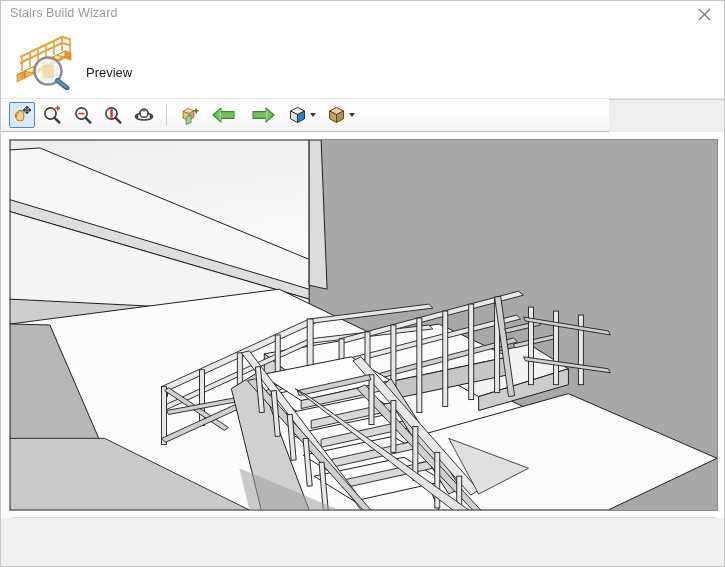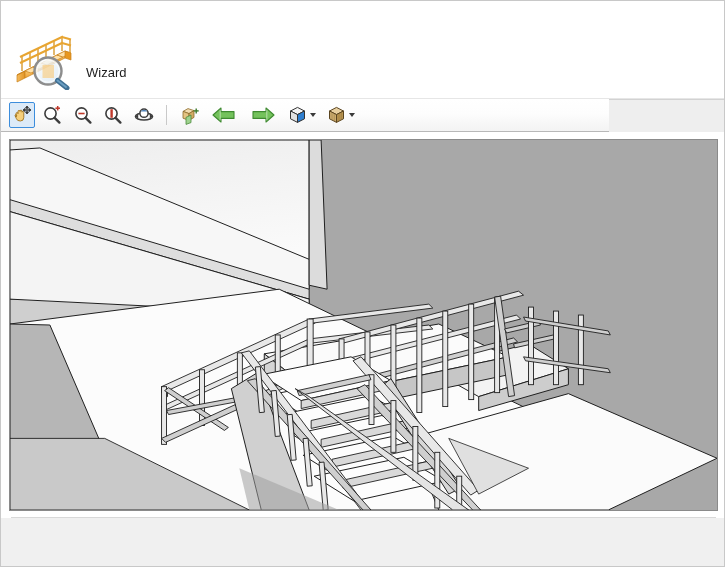--- a/index.html
+++ b/index.html
@@ -130,20 +130,29 @@
     position: absolute; left: 0; top: 517px;
     width: 725px; height: 49px;
     background: #f0f0f0;
   }
 </style>
 </head>
 <body>
 
 <div id="app">
 
+  <div id="titlebar">
+    <div id="title-text">Stairs Build Wizard</div>
+    <div id="close-btn">
+      <svg width="13" height="13" viewBox="0 0 13 13">
+        <line x1="1" y1="1" x2="12" y2="12" stroke="#6d6d6d" stroke-width="1.1"></line>
+        <line x1="12" y1="1" x2="1" y2="12" stroke="#6d6d6d" stroke-width="1.1"></line>
+      </svg>
+    </div>
+  </div>
 
   <div id="header">
     <div id="wizard-icon">
       <svg width="66" height="55" viewBox="0 0 66 55">
         <defs>
           <linearGradient id="goldg" x1="0" y1="0" x2="0" y2="1">
             <stop offset="0%" stop-color="#ffd98a"></stop>
             <stop offset="100%" stop-color="#eda135"></stop>
           </linearGradient>
           <linearGradient id="goldg2" x1="0" y1="0" x2="1" y2="0">
@@ -190,21 +199,21 @@
           <line x1="49" y1="8" x2="58" y2="10.5"></line>
         </g>
 
         <circle cx="35" cy="36" r="13.5" fill="url(#glassg)" stroke="#8d8d8d" stroke-width="2.4"></circle>
         <circle cx="35" cy="36" r="11.2" fill="none" stroke="#ffffff" stroke-width="1" opacity="0.75"></circle>
         <path d="M29.5 30 L41 30 L41 43 L29.5 43 Z" fill="#fbc56a" opacity="0.55"></path>
         <line x1="44.5" y1="45.5" x2="54" y2="53" stroke="#3f6f93" stroke-width="5" stroke-linecap="round"></line>
         <line x1="44.5" y1="45.5" x2="53" y2="52" stroke="#6a9ec2" stroke-width="2" stroke-linecap="round"></line>
       </svg>
     </div>
-    <div id="header-caption">Wizard</div>
+    <div id="header-caption">Preview</div>
   </div>
   <div id="header-sep"></div>
 
   <div id="toolbar">
     <div class="tb-group" style="left:8px;">
 
       
       <div class="tb-btn active">
         <svg width="20" height="20" viewBox="0 0 20 20">
           <path d="M4 12 L4 8.6 Q4 7.6 5 7.6 Q6 7.6 6 8.6 L6 6.4 Q6 5.4 7 5.4 Q8 5.4 8 6.4 L8 6.1 Q8 5.1 9 5.1 Q10 5.1 10 6.1 L10 7.2 Q10 6.4 10.9 6.4 Q11.8 6.4 11.8 7.4 L11.8 12.4 Q11.8 16 8.4 16 Q5 16 4.4 13.6 L3.2 11 Q2.8 10.1 3.6 9.7 Q4.3 9.4 4.7 10.2 Z" fill="#f6cf7a" stroke="#9a6b18" stroke-width="0.85" stroke-linejoin="round"></path>

